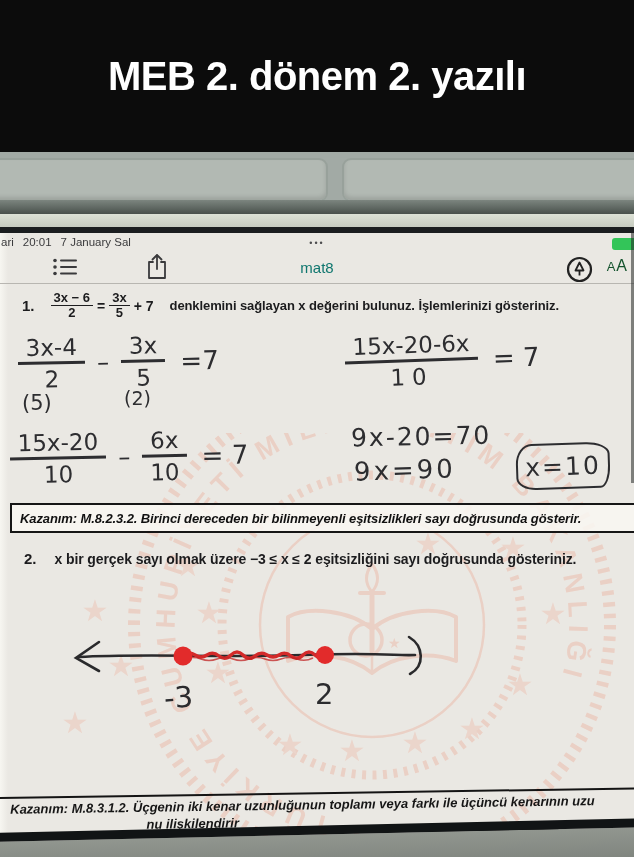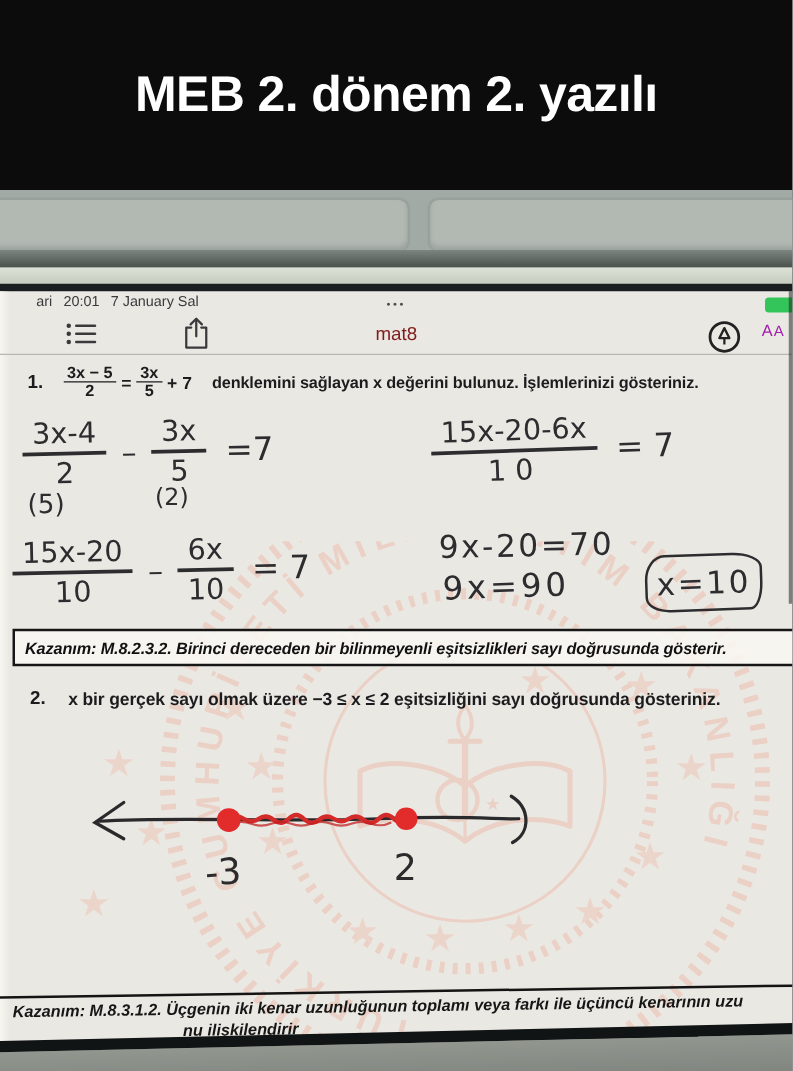--- a/index.html
+++ b/index.html
@@ -33,33 +33,33 @@
   .screen { position:absolute; left:0; top:233px; width:634px; height:624px;
             background:#eae8e3; color:#1c1c1e; }
   .left-edge { position:absolute; left:0; top:0; width:8px; height:600px;
                background:linear-gradient(90deg,#f7f6f1,rgba(247,246,241,0)); z-index:4; }
   .right-bezel { position:absolute; right:0; top:0; width:3px; height:250px;
                  background:rgba(35,39,38,.55); z-index:7; }
 
   
   .statusbar { position:absolute; left:0; top:2px; width:634px; height:15px;
                font-size:11.5px; color:#3a3a3c; z-index:5; }
-  .statusbar .lft { position:absolute; left:1px; top:1px; display:flex; gap:9px;padding-left:28px; }
+  .statusbar .lft { position:absolute; left:1px; top:1px; display:flex; gap:9px; }
   .dots { position:absolute; left:0; right:0; top:3px; text-align:center;
           font-size:9px; letter-spacing:2px; color:#4d4d4f; }
   .battery { position:absolute; right:-5px; top:3px; width:27px; height:12px;
              background:#33c559; border-radius:3px; }
 
   
   .toolbar { position:absolute; left:0; top:17px; width:634px; height:34px; z-index:5; }
   .tb-title { position:absolute; left:0; right:0; top:9px; text-align:center;
-              font-size:15px; color:#7f1d1d; }
+              font-size:15px; color:#0f766e; }
   .tb-icon { position:absolute; cursor:pointer; }
   .aa { position:absolute; right:6px; top:7px; display:inline-block;
-        font-size:12px; color:#a21caf; letter-spacing:1px; }
+        font-size:16px; color:#14532d; letter-spacing:1px; }
   .aa::first-letter { font-size:13px; }
   .tb-divider { position:absolute; left:0; top:50px; width:634px; height:1px;
                 background:#b8b6b1; z-index:5; }
   .q-row { position:absolute; display:flex; align-items:center; z-index:3; }
   .pfrac { display:inline-flex; flex-direction:column; align-items:center;
            font-size:13px; font-weight:bold; line-height:1.1; }
   .pfrac .fn { padding:0 3px; border-bottom:1.6px solid #1d1d1f; }
   .q1-eq { display:flex; align-items:center; gap:4px; font-size:14px; font-weight:bold; }
   .q-num { font-size:15px; font-weight:bold; }
   .q-text { font-size:13px; font-weight:bold; letter-spacing:-0.1px; }
@@ -197,21 +197,21 @@
         <path d="M372,196 L372,240" stroke-width="2.5"></path>
         <circle cx="366" cy="207" r="16" stroke-width="3.5"></circle>
       </g>
       <text x="388" y="215" font-size="14" fill="#ebccc0">★</text>
     </svg>
 
     <div class="q-row" style="left:22px; top:58px; gap:16px;">
       <span class="q-num">1.</span>
       <span class="q1-eq">
         <span class="pfrac">
-            <span class="fn">3x − 5</span>
+            <span class="fn">3x − 6</span>
             <span>2</span>
           </span>
         <span>=</span>
         <span class="pfrac">
             <span class="fn">3x</span>
             <span>5</span>
           </span>
         <span>+ 7</span>
       </span>
       <span class="q-text">denklemini sağlayan x değerini bulunuz. İşlemlerinizi gösteriniz.</span>

